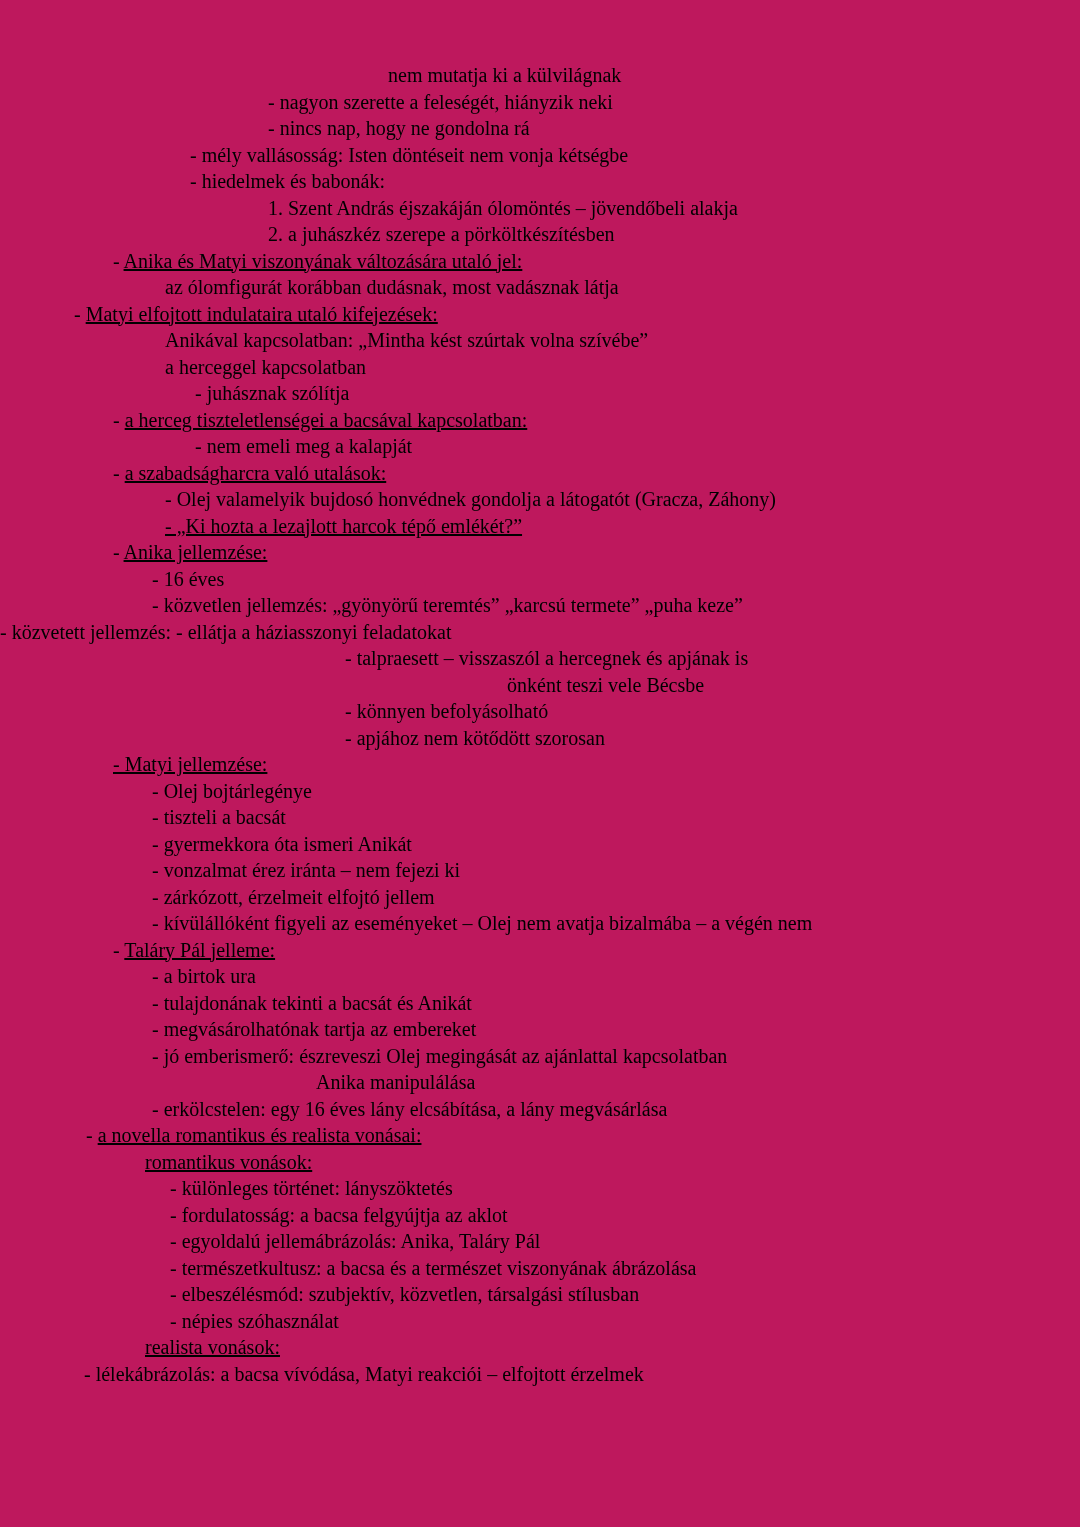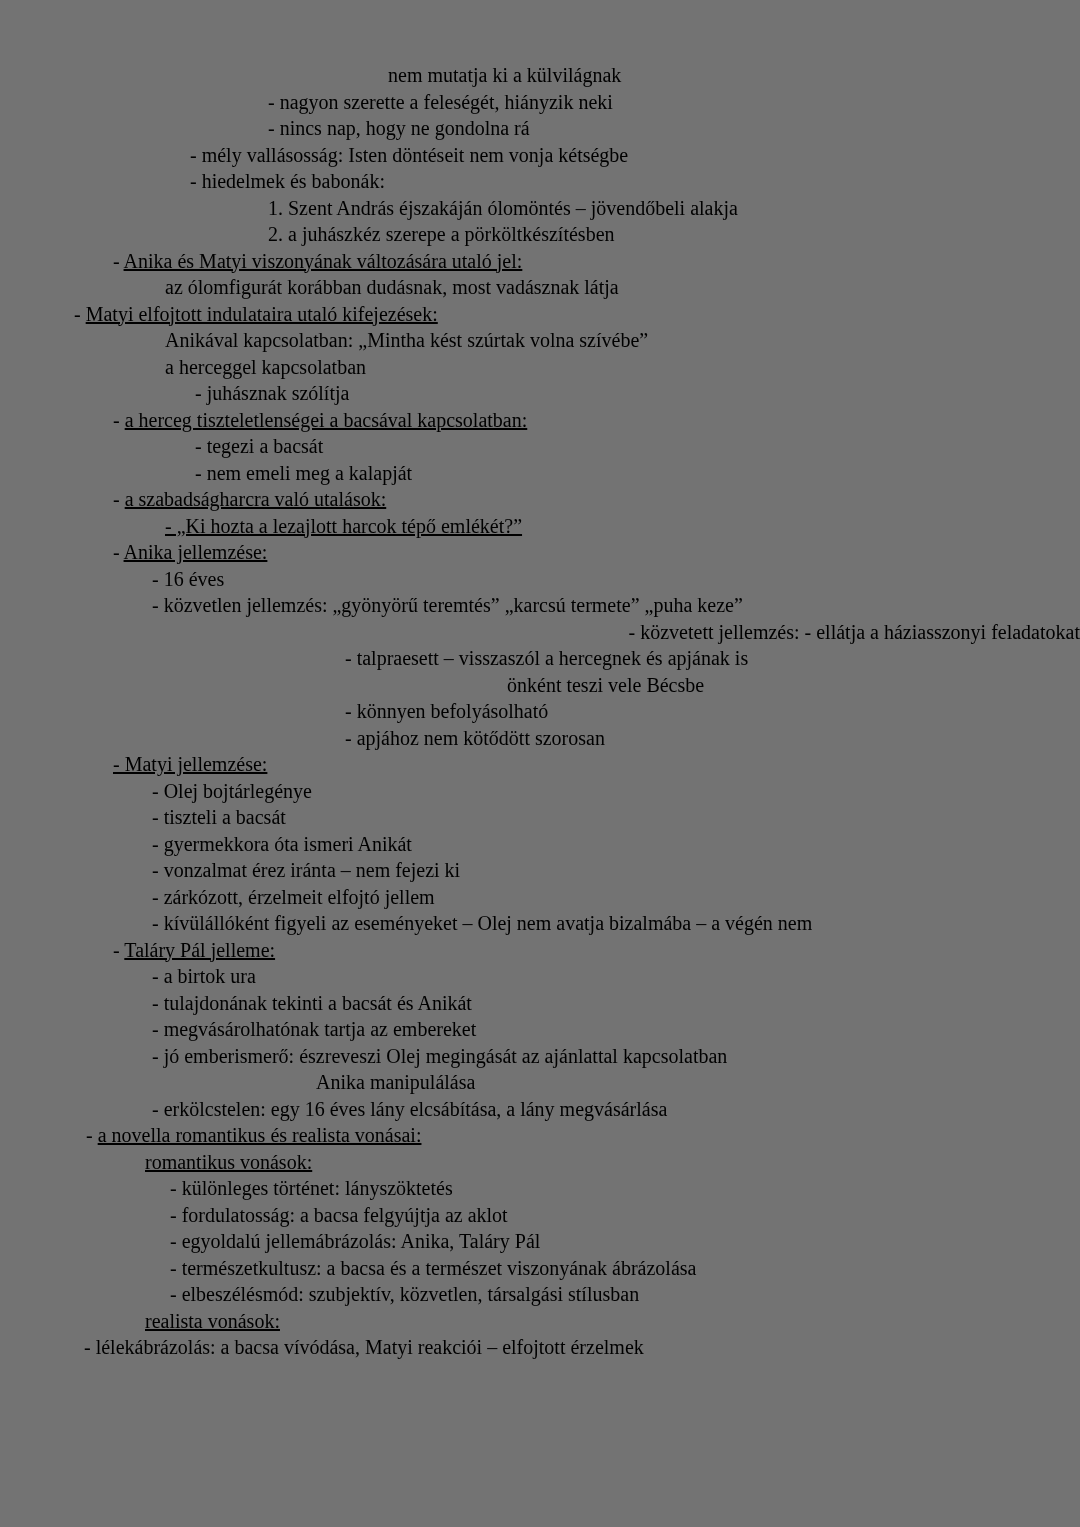--- a/index.html
+++ b/index.html
@@ -4,21 +4,21 @@
 <style>
   html, body {
     margin: 0;
     padding: 0;
     background: #ffffff;
   }
   .page {
     position: relative;
     width: 1080px;
     height: 1527px;
-    background: #737373;
+    background: #be185d;
     color: #000000;
     font-family: "Liberation Serif", "DejaVu Serif", serif;
     font-size: 20px;
     box-sizing: border-box;
     padding-top: 62px;
     overflow: hidden;
   }
   .line {
     line-height: 26.5px;
     white-space: pre;
@@ -39,28 +39,28 @@
       <div class="line" style="padding-left: 190px;"><span>- hiedelmek és babonák:</span></div>
       <div class="line" style="padding-left: 268px;"><span>1. Szent András éjszakáján ólomöntés – jövendőbeli alakja</span></div>
       <div class="line" style="padding-left: 268px;"><span>2. a juhászkéz szerepe a pörköltkészítésben</span></div>
       <div class="line" style="padding-left: 113px;"><span>- </span><span class="u">Anika és Matyi viszonyának változására utaló jel:</span></div>
       <div class="line" style="padding-left: 165px;"><span>az ólomfigurát korábban dudásnak, most vadásznak látja</span></div>
       <div class="line" style="padding-left: 74px;"><span>- </span><span class="u">Matyi elfojtott indulataira utaló kifejezések:</span></div>
       <div class="line" style="padding-left: 165px;"><span>Anikával kapcsolatban: „Mintha kést szúrtak volna szívébe”</span></div>
       <div class="line" style="padding-left: 165px;"><span>a herceggel kapcsolatban</span></div>
       <div class="line" style="padding-left: 195px;"><span>- juhásznak szólítja</span></div>
       <div class="line" style="padding-left: 113px;"><span>- </span><span class="u">a herceg tiszteletlenségei a bacsával kapcsolatban:</span></div>
-      <div class="line" style="padding-left: 195px;"><span>- tegezi a bacsát</span></div>
       <div class="line" style="padding-left: 195px;"><span>- nem emeli meg a kalapját</span></div>
       <div class="line" style="padding-left: 113px;"><span>- </span><span class="u">a szabadságharcra való utalások:</span></div>
+      <div class="line" style="padding-left: 165px;"><span>- Olej valamelyik bujdosó honvédnek gondolja a látogatót (Gracza, Záhony)</span></div>
       <div class="line" style="padding-left: 165px; text-decoration: underline;"><span>- „Ki hozta a lezajlott harcok tépő emlékét?”</span></div>
       <div class="line" style="padding-left: 113px;"><span>- </span><span class="u">Anika jellemzése:</span></div>
       <div class="line" style="padding-left: 152px;"><span>- 16 éves</span></div>
       <div class="line" style="padding-left: 152px;"><span>- közvetlen jellemzés: „gyönyörű teremtés” „karcsú termete” „puha keze”</span></div>
-      <div class="line" style=" text-align: right;"><span>- közvetett jellemzés: - ellátja a háziasszonyi feladatokat</span></div>
+      <div class="line" style=""><span>- közvetett jellemzés: - ellátja a háziasszonyi feladatokat</span></div>
       <div class="line" style="padding-left: 345px;"><span>- talpraesett – visszaszól a hercegnek és apjának is</span></div>
       <div class="line" style="padding-left: 507px;"><span>önként teszi vele Bécsbe</span></div>
       <div class="line" style="padding-left: 345px;"><span>- könnyen befolyásolható</span></div>
       <div class="line" style="padding-left: 345px;"><span>- apjához nem kötődött szorosan</span></div>
       <div class="line" style="padding-left: 113px;"><span class="u">- Matyi jellemzése:</span></div>
       <div class="line" style="padding-left: 152px;"><span>- Olej bojtárlegénye</span></div>
       <div class="line" style="padding-left: 152px;"><span>- tiszteli a bacsát</span></div>
       <div class="line" style="padding-left: 152px;"><span>- gyermekkora óta ismeri Anikát</span></div>
       <div class="line" style="padding-left: 152px;"><span>- vonzalmat érez iránta – nem fejezi ki</span></div>
       <div class="line" style="padding-left: 152px;"><span>- zárkózott, érzelmeit elfojtó jellem</span></div>
@@ -72,16 +72,17 @@
       <div class="line" style="padding-left: 152px;"><span>- jó emberismerő: észreveszi Olej megingását az ajánlattal kapcsolatban</span></div>
       <div class="line" style="padding-left: 316px;"><span>Anika manipulálása</span></div>
       <div class="line" style="padding-left: 152px;"><span>- erkölcstelen: egy 16 éves lány elcsábítása, a lány megvásárlása</span></div>
       <div class="line" style="padding-left: 86px;"><span>- </span><span class="u">a novella romantikus és realista vonásai:</span></div>
       <div class="line" style="padding-left: 145px;"><span class="u">romantikus vonások:</span></div>
       <div class="line" style="padding-left: 170px;"><span>- különleges történet: lányszöktetés</span></div>
       <div class="line" style="padding-left: 170px;"><span>- fordulatosság: a bacsa felgyújtja az aklot</span></div>
       <div class="line" style="padding-left: 170px;"><span>- egyoldalú jellemábrázolás: Anika, Taláry Pál</span></div>
       <div class="line" style="padding-left: 170px;"><span>- természetkultusz: a bacsa és a természet viszonyának ábrázolása</span></div>
       <div class="line" style="padding-left: 170px;"><span>- elbeszélésmód: szubjektív, közvetlen, társalgási stílusban</span></div>
+      <div class="line" style="padding-left: 170px;"><span>- népies szóhasználat</span></div>
       <div class="line" style="padding-left: 145px;"><span class="u">realista vonások:</span></div>
       <div class="line" style="padding-left: 84px;"><span>- lélekábrázolás: a bacsa vívódása, Matyi reakciói – elfojtott érzelmek</span></div>
     </div>
 </div>
 
 </body></html>

